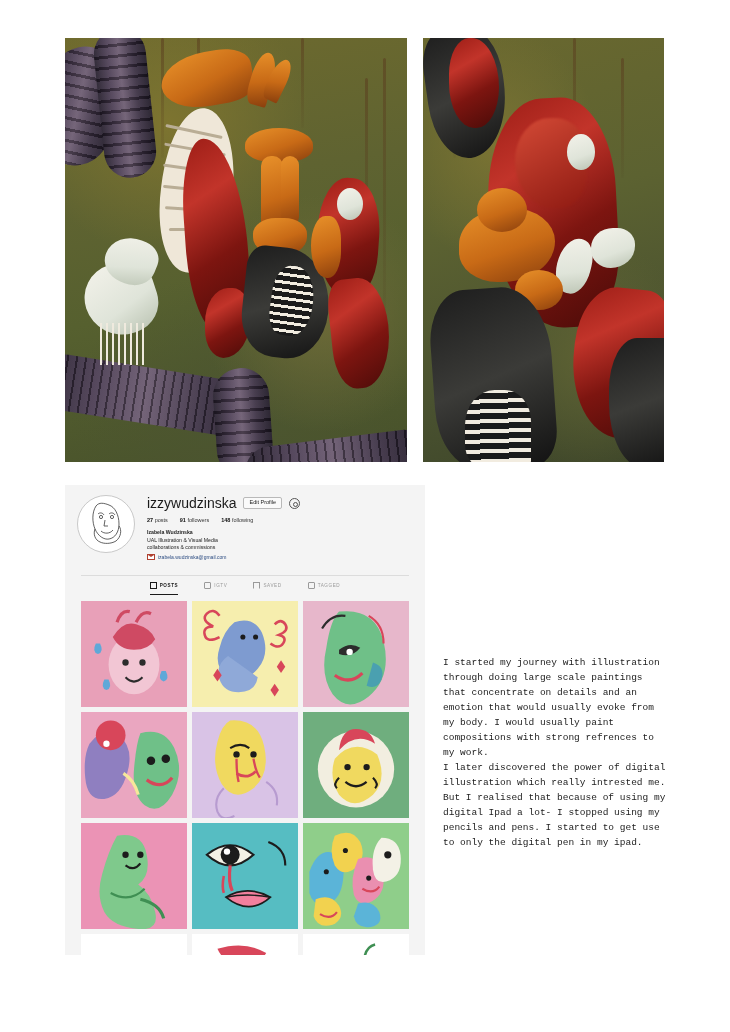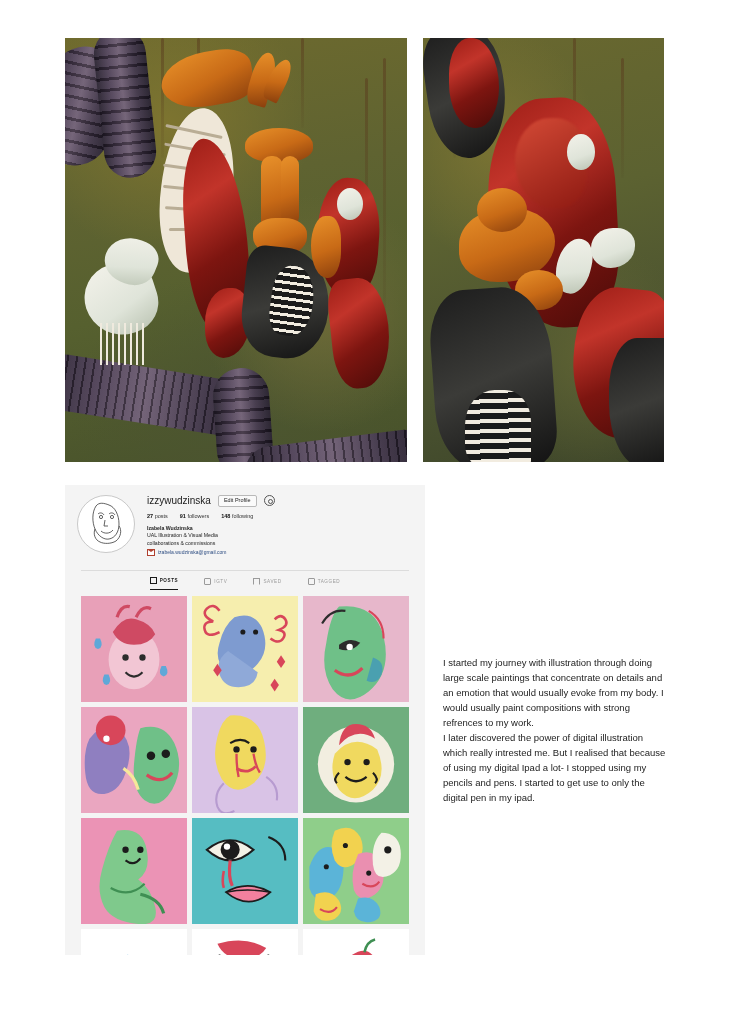--- a/index.html
+++ b/index.html
@@ -117,21 +117,21 @@
     padding-left: 12px;
     flex: 1 1 auto;
     min-width: 0;
   }
   .ig-row1 {
     display: flex;
     align-items: center;
     gap: 7px;
   }
   .ig-username {
-    font-size: 10px;
+    font-size: 14px;
     color: #1a1a1a;
   }
   .ig-editbtn {
     font-size: 5.5px;
     border: 1px solid #b9b9b9;
     border-radius: 2px;
     padding: 2px 5px;
     color: #222;
     background: #fafafa;
     line-height: 1;
@@ -241,21 +241,21 @@
   }
 
   
   #body-text {
     position: absolute;
     left: 443px; top: 655px;
     width: 224px;
     font-size: 9.5px;
     line-height: 1.58;
     color: #1c1c1c;
-    font-family: Liberation Sans, sans-serif;
+    font-family: Liberation Mono, monospace;
   }
   #body-text p { margin: 0; }
 </style>
 </head>
 <body>
 
 <div class="painting" id="painting-left">
   <div class="pl-bg"></div>
 
   <div class="drip" style="left:96px;top:0;height:120px;"></div>

